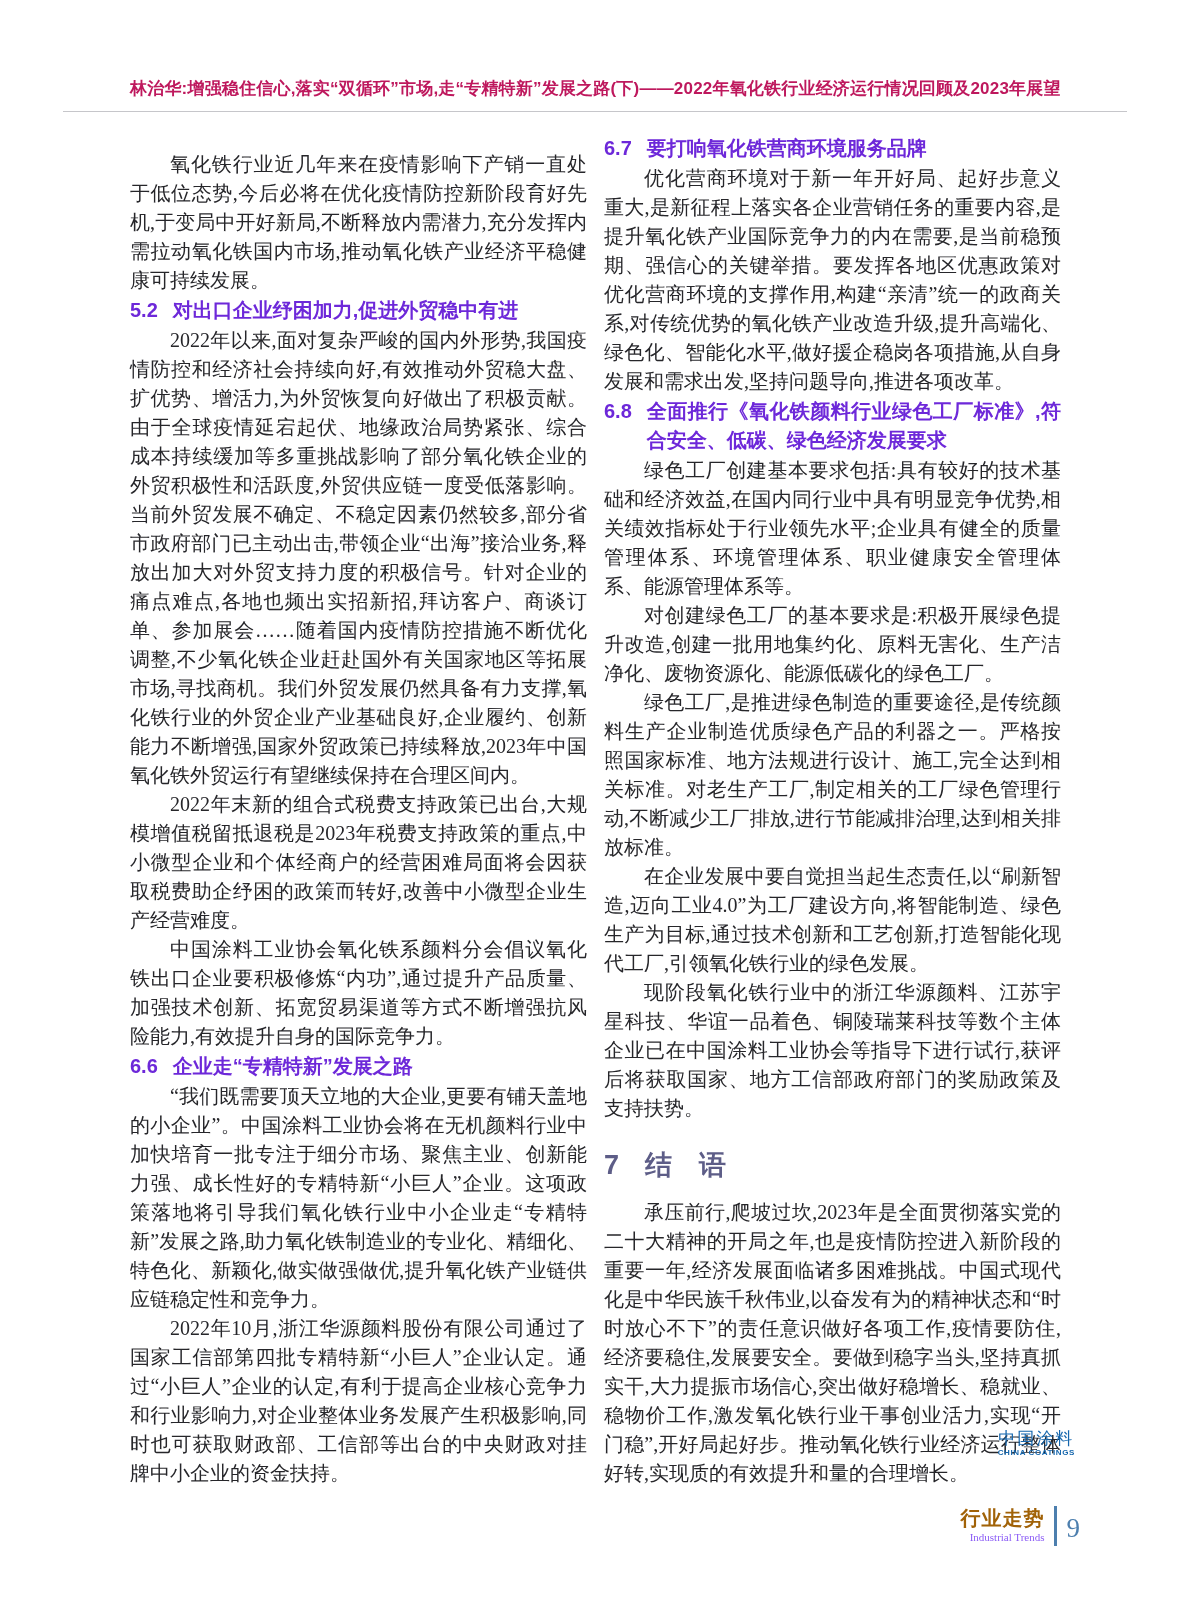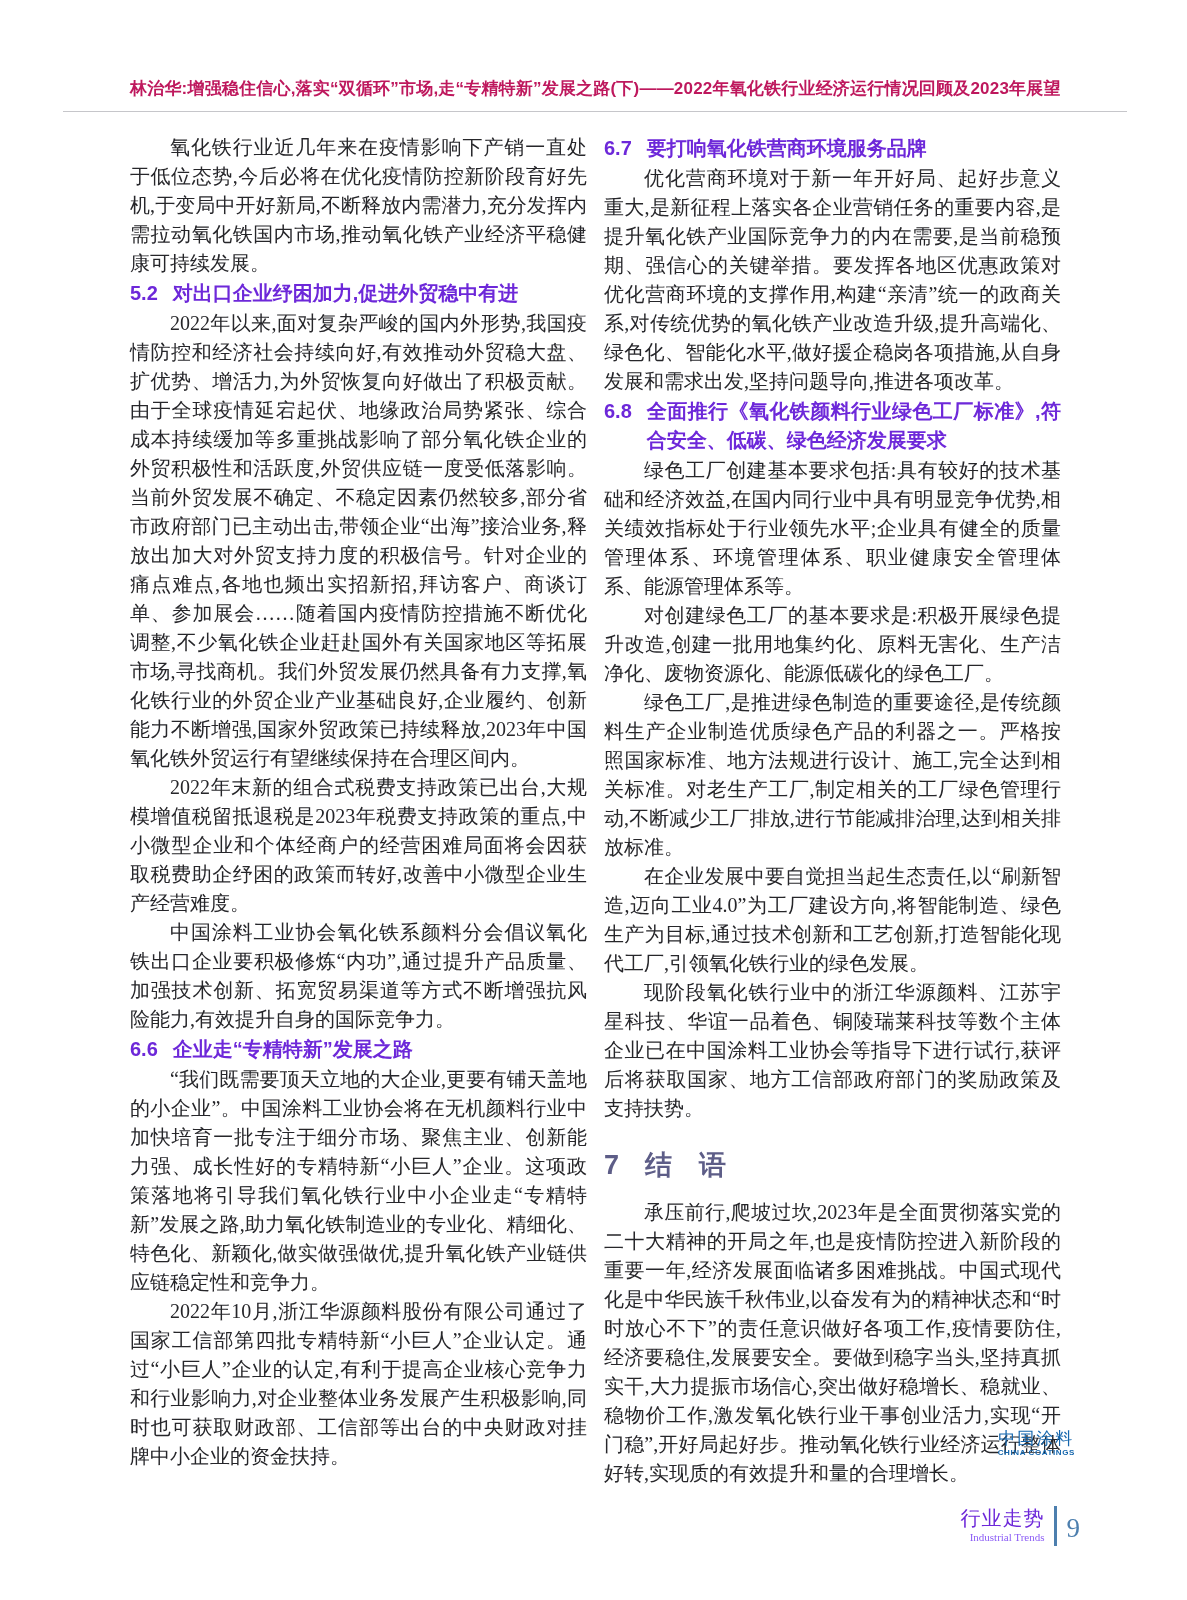--- a/index.html
+++ b/index.html
@@ -14,21 +14,21 @@
     font-family:"Liberation Sans","DejaVu Sans",sans-serif;
     font-size:17px;line-height:22px;color:#be185d;
     text-align:center;white-space:nowrap;font-weight:600;
     letter-spacing:0.2px;
   }
   .head-divider{
     border-bottom:1.5px solid #c6c6ca;
     margin:11px -67px 0 -67px;height:0;
   }
   
-  .columns{display:flex;gap:17px;margin-top:21px;}
+  .columns{display:flex;gap:17px;margin-top:21px;align-items:flex-end;}
   .col{width:457px;flex:0 0 457px;}
   p.para{
     margin:0;font-size:20px;line-height:29px;
     text-align:justify;text-indent:2em;
     letter-spacing:0;
   }
   .sec-h{
     display:flex;align-items:flex-start;
     font-family:"Liberation Sans","DejaVu Sans",sans-serif;
     font-size:20px;line-height:29px;font-weight:700;color:#6d28d9;
@@ -51,21 +51,21 @@
   .logo-cn{font-size:17px;font-weight:400;letter-spacing:2px;line-height:18px;}
   .logo-en{font-size:8px;font-weight:700;letter-spacing:0.6px;line-height:10px;}
   
   .page-footer{
     position:absolute;top:1506px;right:107px;
     display:flex;align-items:center;
   }
   .f-labels{text-align:right;margin-right:9px;}
   .f-cn{
     font-family:"Liberation Sans","DejaVu Sans",sans-serif;
-    font-size:20px;font-weight:400;color:#6d28d9;line-height:22px;letter-spacing:1px;
+    font-size:20px;font-weight:700;color:#a16207;line-height:22px;letter-spacing:1px;
   }
   .f-en{
     font-family:"Liberation Serif","DejaVu Serif",serif;
     font-size:11px;color:#8b5cf6;line-height:16px;
   }
   .f-bar{width:3px;height:40px;background:#4d7fae;margin-right:10px;}
   .f-num{
     font-family:"Liberation Serif","DejaVu Serif",serif;
     font-size:27px;color:#4d7fae;line-height:27px;padding-top:4px;
   }

